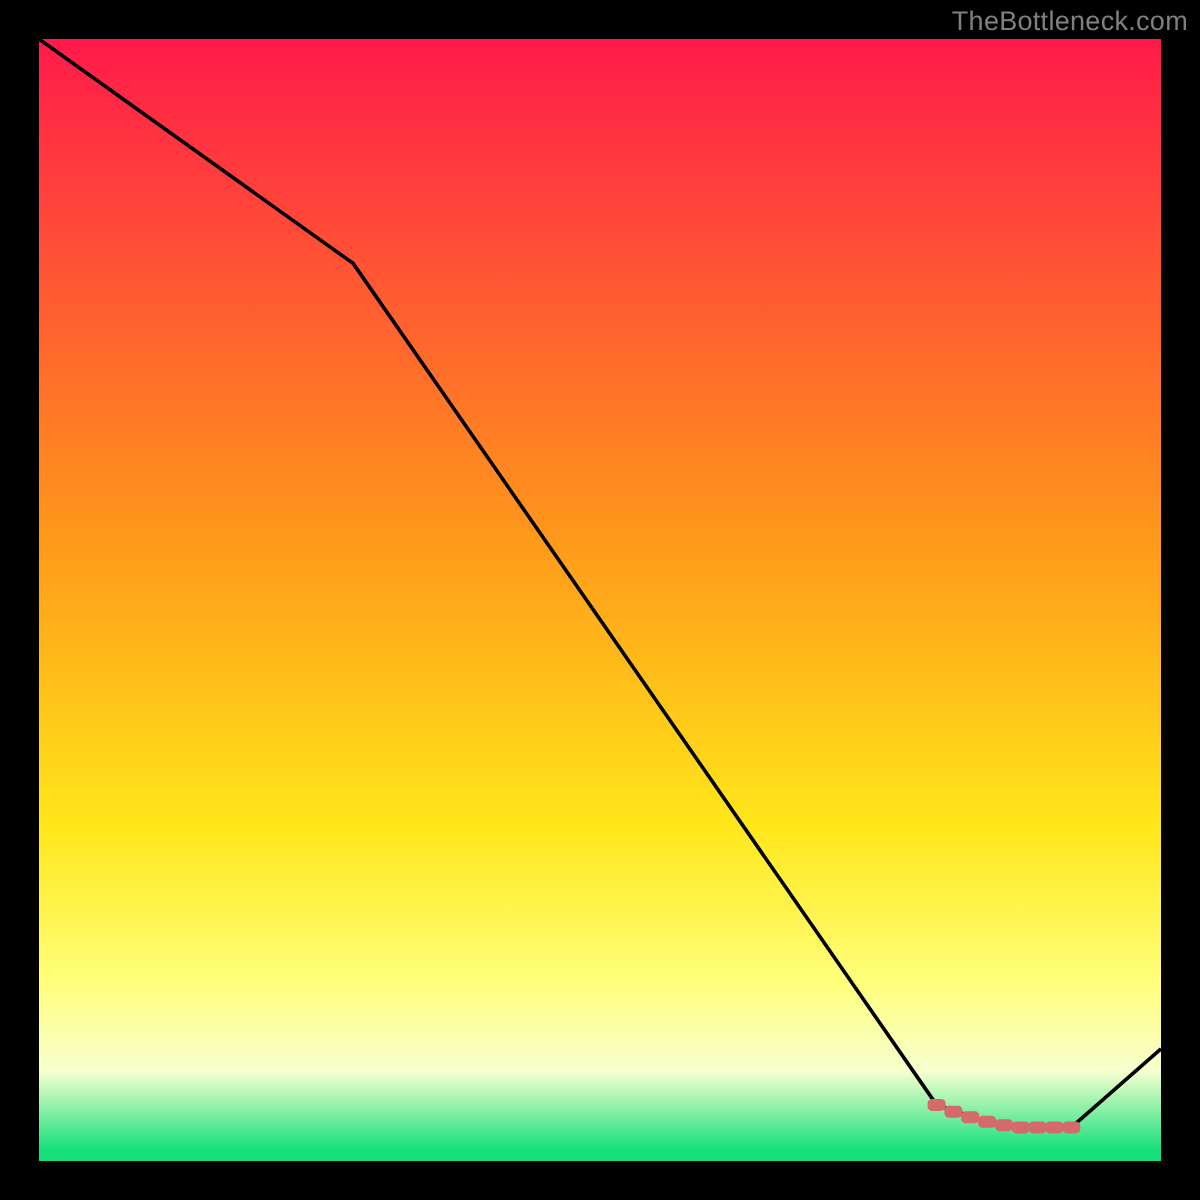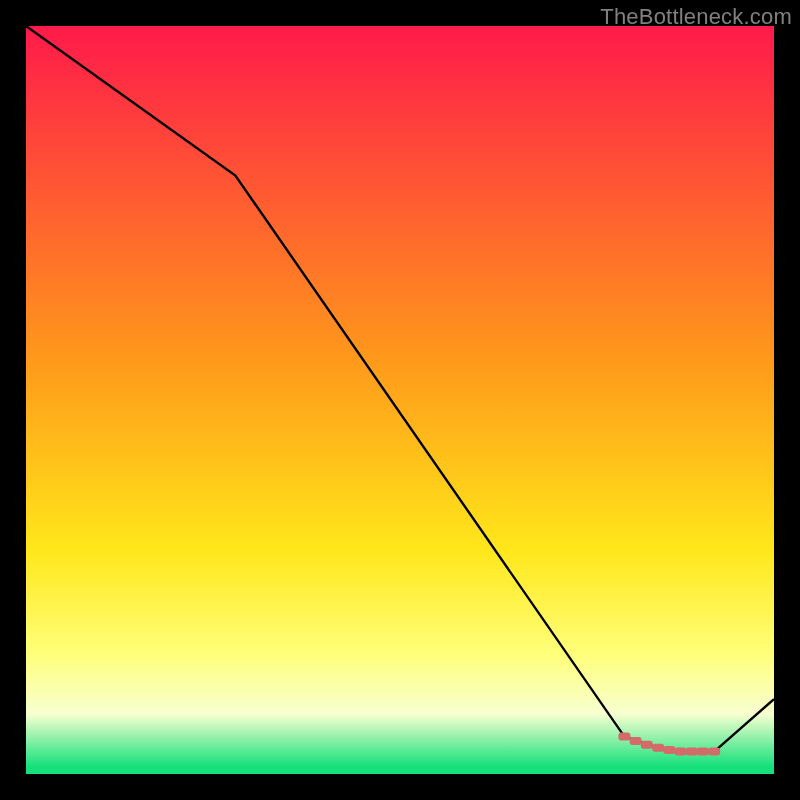--- a/index.html
+++ b/index.html
@@ -32,21 +32,21 @@
   .overlay-line {
     position: absolute;
     left: 0; top: 0;
     pointer-events: none;
   }
   .watermark {
     position: absolute;
     top: 4px;
     right: 8px;
     color: #808080;
-    font-size: 22px;
+    font-size: 18px;
     font-weight: 500;
     letter-spacing: 0.2px;
     user-select: none;
   }
 </style>
 </head>
 <body>
 
 <div class="stage">
 

